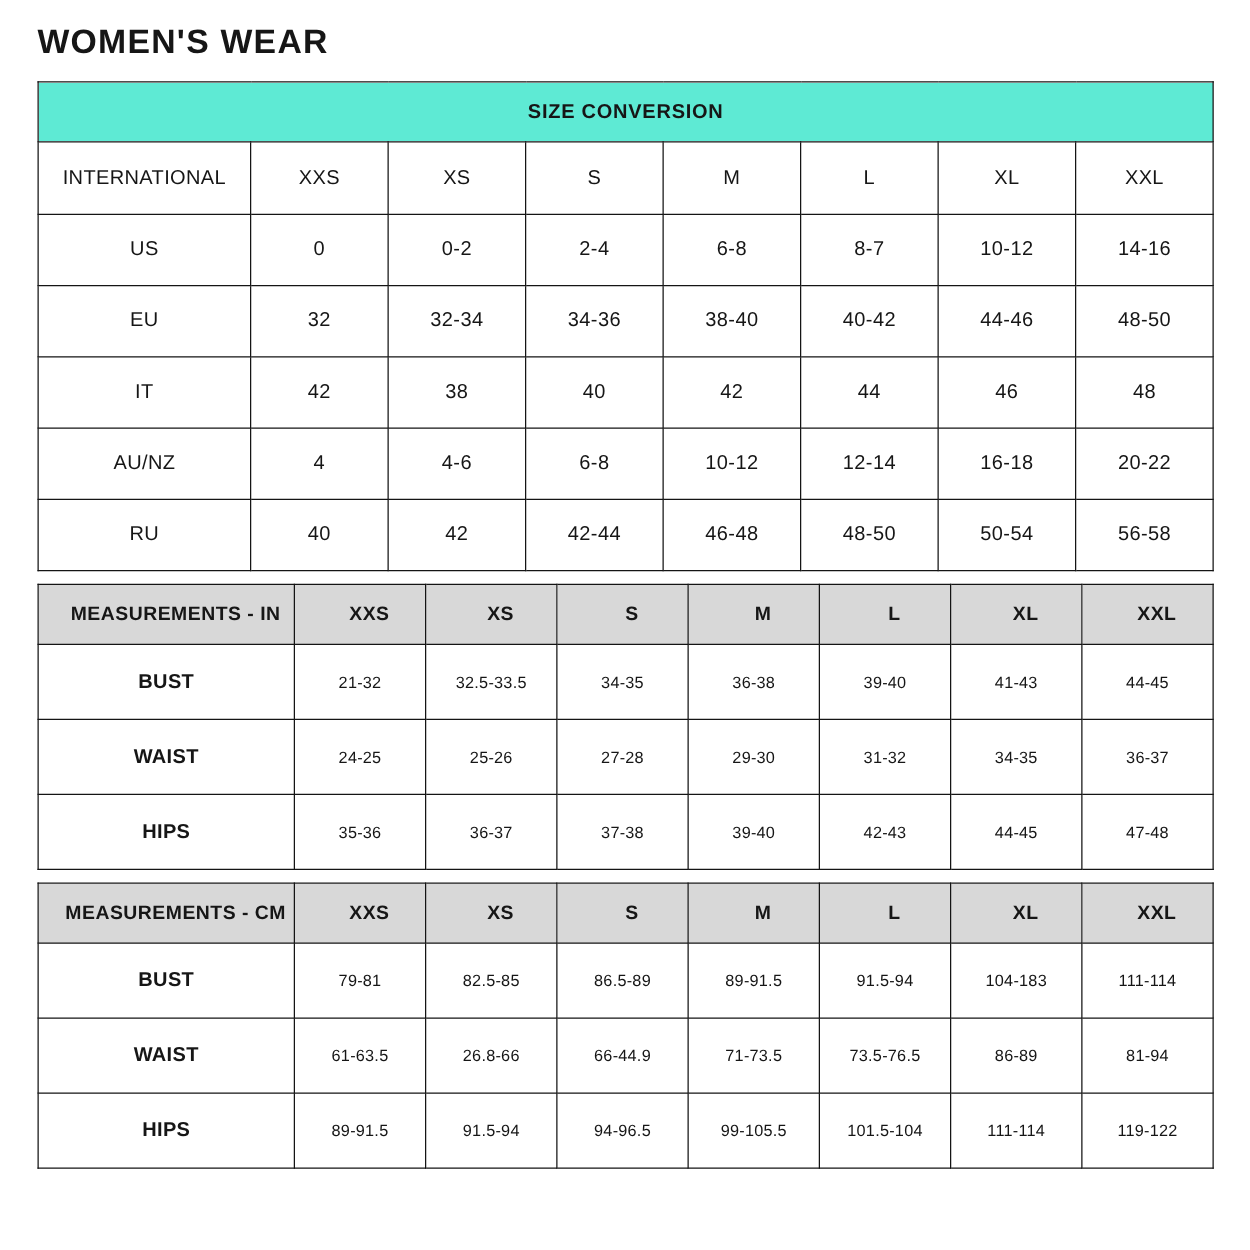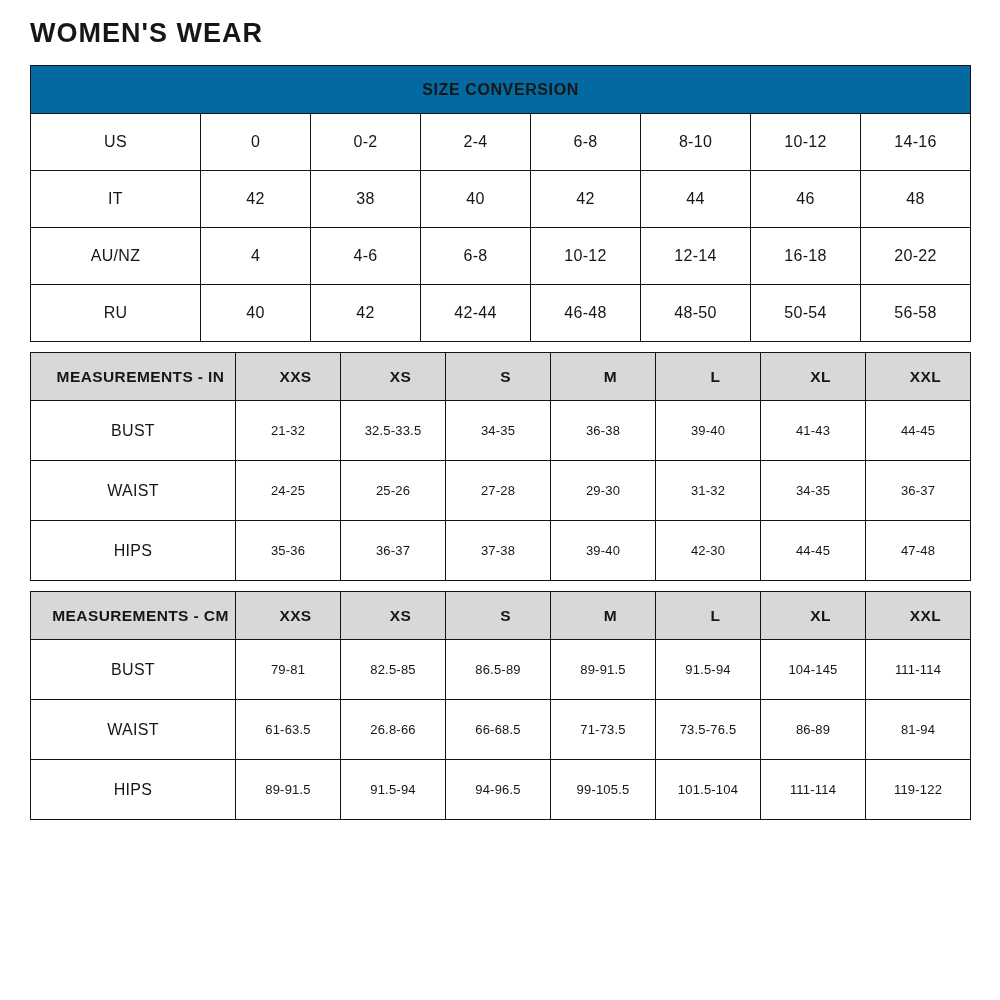--- a/index.html
+++ b/index.html
@@ -29,21 +29,21 @@
   }
   table.tbl th, table.tbl td {
     border: 1.5px solid #141414;
     text-align: center;
     vertical-align: middle;
     padding: 0 2px;
     overflow: hidden;
   }
   
   tr.title-row th {
-    background: #0369a1;
+    background: #5eead4;
     height: 47px;
     font-size: 16px;
     font-weight: 700;
     letter-spacing: 0.6px;
   }
   
   table.conversion col.c0 { width: 170px; }
   table.conversion col.cN { width: 110px; }
   table.conversion tr.header-row th {
     height: 57px;
@@ -65,21 +65,21 @@
   table.measure tr.header-row th {
     height: 47px;
     background: #d8d8d8;
     font-weight: 700;
     font-size: 15.5px;
     letter-spacing: 0.4px;
     padding-left: 17px;
   }
   table.measure tr.data-row { height: 60px; }
   table.measure tr.data-row th.row-label {
-    font-weight: 400;
+    font-weight: 700;
     font-size: 16px;
     letter-spacing: 0.3px;
   }
   table.measure tr.data-row td {
     font-weight: 400;
     font-size: 13px;
     letter-spacing: 0.2px;
   }
 </style>
 </head>
@@ -91,29 +91,49 @@
 
   <table class="tbl conversion">
     <colgroup>
       <col class="c0">
         <col class="cN" span="7">
     </colgroup>
     <tbody>
         <tr class="title-row">
           <th colspan="8">SIZE CONVERSION</th>
         </tr>
+        <tr class="header-row">
+          <th>INTERNATIONAL</th>
+          <th>XXS</th>
+          <th>XS</th>
+          <th>S</th>
+          <th>M</th>
+          <th>L</th>
+          <th>XL</th>
+          <th>XXL</th>
+        </tr>
         <tr class="data-row">
           <th class="row-label">US</th>
           <td>0</td>
           <td>0-2</td>
           <td>2-4</td>
           <td>6-8</td>
-          <td>8-10</td>
+          <td>8-7</td>
           <td>10-12</td>
           <td>14-16</td>
+        </tr>
+        <tr class="data-row">
+          <th class="row-label">EU</th>
+          <td>32</td>
+          <td>32-34</td>
+          <td>34-36</td>
+          <td>38-40</td>
+          <td>40-42</td>
+          <td>44-46</td>
+          <td>48-50</td>
         </tr>
         <tr class="data-row">
           <th class="row-label">IT</th>
           <td>42</td>
           <td>38</td>
           <td>40</td>
           <td>42</td>
           <td>44</td>
           <td>46</td>
           <td>48</td>
@@ -176,21 +196,21 @@
           <td>31-32</td>
           <td>34-35</td>
           <td>36-37</td>
         </tr>
         <tr class="data-row">
           <th class="row-label">HIPS</th>
           <td>35-36</td>
           <td>36-37</td>
           <td>37-38</td>
           <td>39-40</td>
-          <td>42-30</td>
+          <td>42-43</td>
           <td>44-45</td>
           <td>47-48</td>
         </tr>
       </tbody>
   </table>
 
   <table class="tbl measure">
     <colgroup>
       <col class="c0">
         <col class="cN" span="7">
@@ -206,28 +226,28 @@
           <th>XL</th>
           <th>XXL</th>
         </tr>
         <tr class="data-row">
           <th class="row-label">BUST</th>
           <td>79-81</td>
           <td>82.5-85</td>
           <td>86.5-89</td>
           <td>89-91.5</td>
           <td>91.5-94</td>
-          <td>104-145</td>
+          <td>104-183</td>
           <td>111-114</td>
         </tr>
         <tr class="data-row">
           <th class="row-label">WAIST</th>
           <td>61-63.5</td>
           <td>26.8-66</td>
-          <td>66-68.5</td>
+          <td>66-44.9</td>
           <td>71-73.5</td>
           <td>73.5-76.5</td>
           <td>86-89</td>
           <td>81-94</td>
         </tr>
         <tr class="data-row">
           <th class="row-label">HIPS</th>
           <td>89-91.5</td>
           <td>91.5-94</td>
           <td>94-96.5</td>

